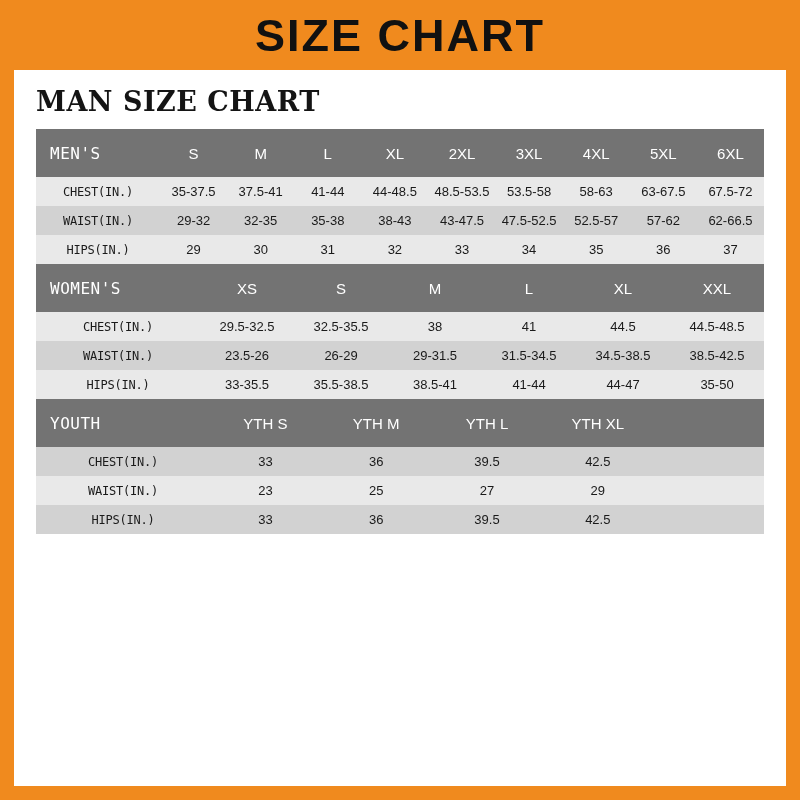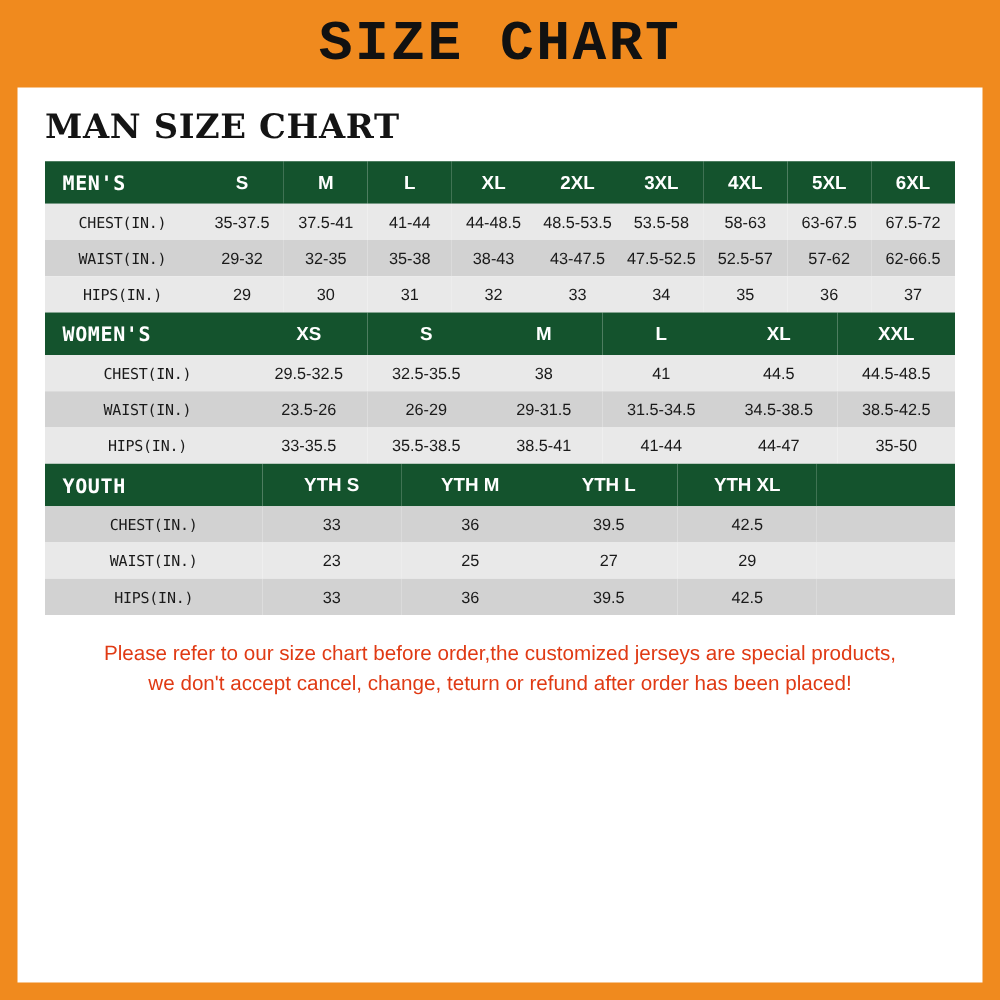--- a/index.html
+++ b/index.html
@@ -24,21 +24,21 @@
   }
   .banner {
     height: 70px;
     background: #f08a1e;
     display: flex;
     align-items: center;
     justify-content: center;
     margin: 0 -14px;
   }
   .banner-title {
-    font-family: Liberation Mono, monospace;
+    font-family: Liberation Sans, sans-serif;
     font-weight: bold;
     font-size: 45px;
     letter-spacing: 2px;
     color: #111111;
     line-height: 1;
   }
   .section {
     padding: 0 22px;
   }
   .section-title {
@@ -57,25 +57,25 @@
   table.chart td, table.chart th {
     text-align: center;
     font-size: 13px;
     color: #1a1a1a;
     padding: 0;
     height: 29px;
     font-family: "Liberation Sans", sans-serif;
     font-weight: normal;
   }
   table.chart thead th {
-    background: #14532d;
+    background: #737373;
     color: #ffffff;
-    font-weight: bold;
+    font-weight: normal;
     font-size: 15px;
-    height: 34px;
+    height: 48px;
   }
   table.chart thead th.corner {
     text-align: left;
     padding-left: 14px;
     font-family: "DejaVu Sans Mono", monospace;
     font-size: 16px;
     letter-spacing: 0.5px;
   }
   table.chart tbody tr.odd td {
     background: #e9e9e9;
@@ -259,19 +259,15 @@
           <td>33</td>
           <td>36</td>
           <td>39.5</td>
           <td>42.5</td>
           <td></td>
         </tr>
       </tbody>
     </table>
   </div>
 
-  <div class="footer">
-    <span class="line">Please refer to our size chart before order,the customized jerseys are special products,</span>
-    <span class="line">we don't accept cancel, change, teturn or refund after order has been placed!</span>
-  </div>
 
   <div class="bottom-strip"></div>
 </div>
 
 </body></html>

